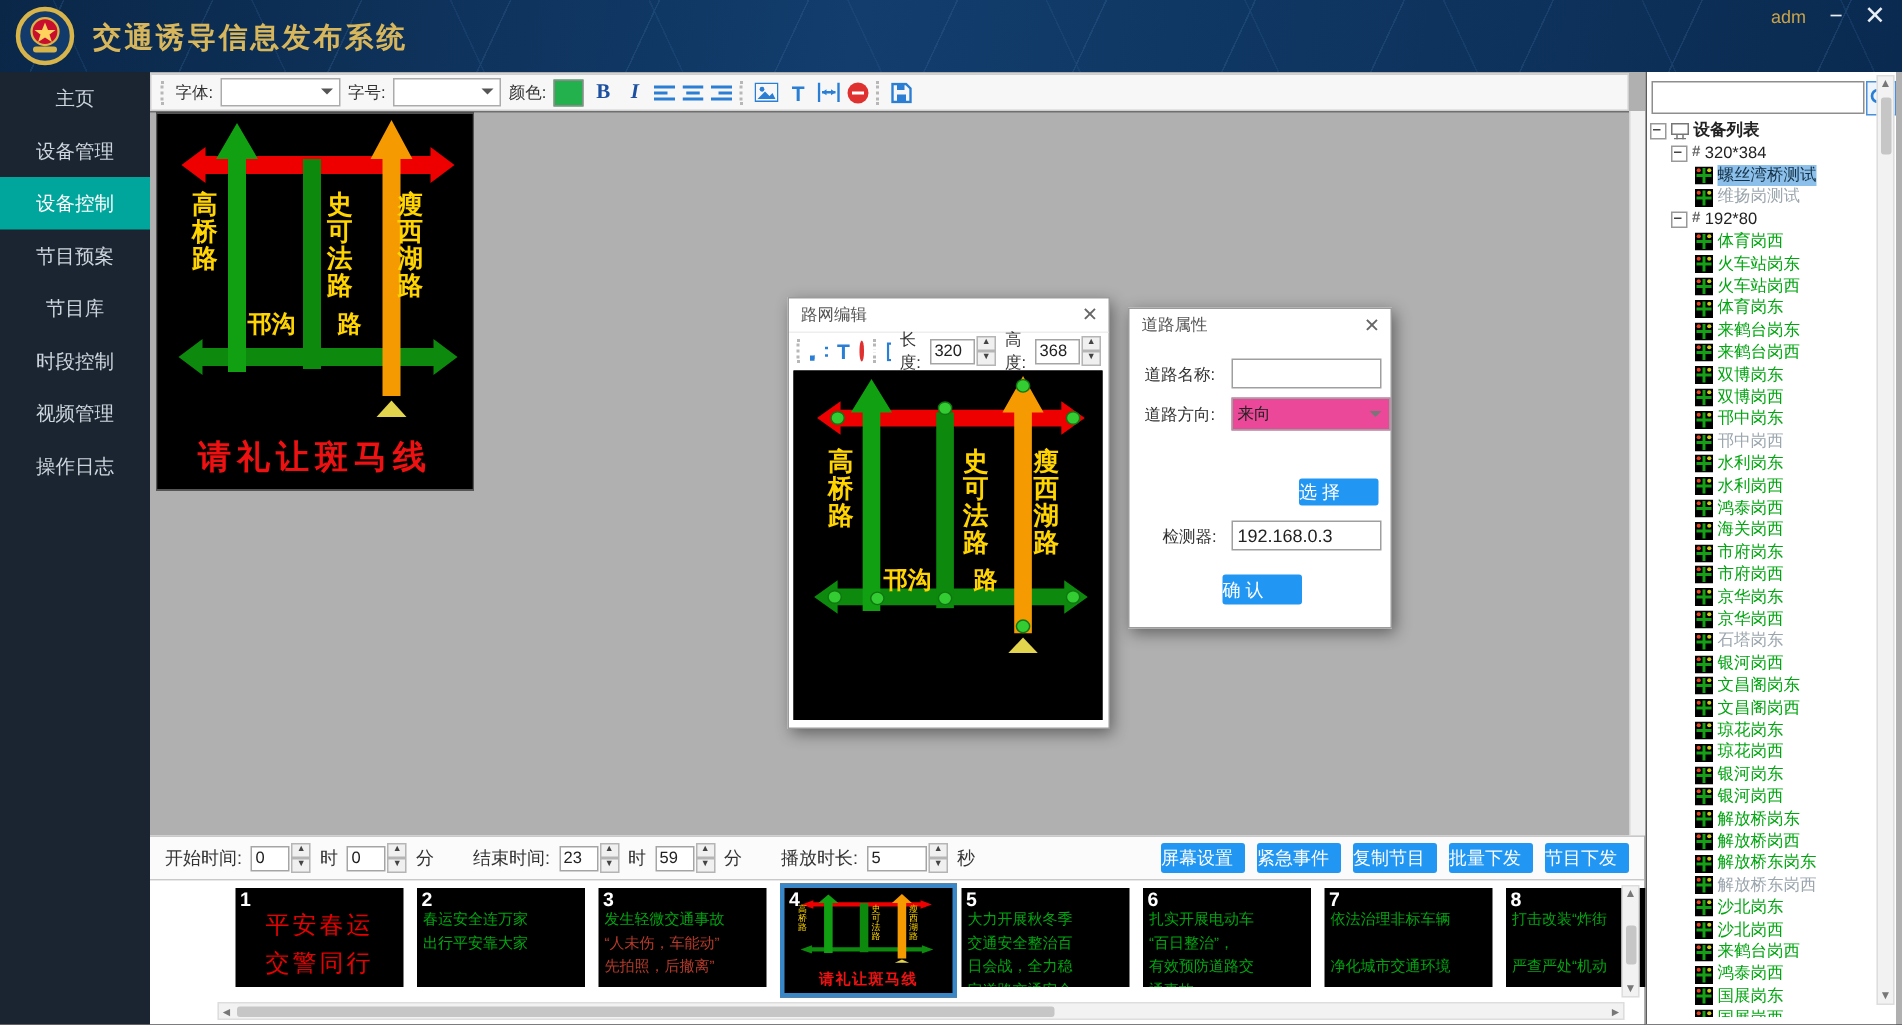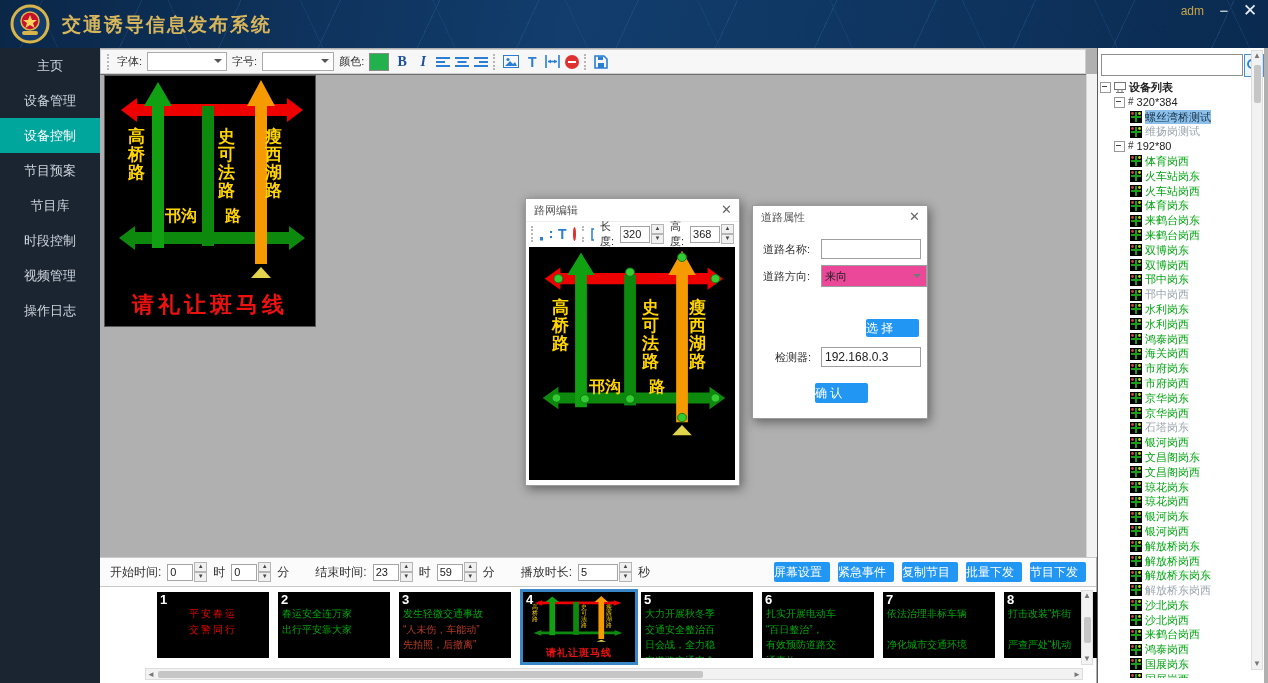--- a/index.html
+++ b/index.html
@@ -95,21 +95,21 @@
   
   #strip{left:100px;top:587px;width:996px;height:96px;background:#fff;}
   .add-circle{position:absolute;left:116px;top:10px;width:20px;height:20px;border-radius:50%;
     border:2px solid #2dc12d;color:#2dc12d;font-size:16px;line-height:19px;text-align:center;cursor:pointer;}
   .del-circle{position:absolute;left:116px;top:45px;width:24px;height:24px;border-radius:50%;background:#e80d0d;cursor:pointer;}
   .del-circle:after{content:"";position:absolute;left:6px;top:11px;width:12px;height:2.5px;background:#fff;}
   .tile{position:absolute;top:5px;width:112px;height:66px;background:#000;overflow:hidden;}
   .tile .num{position:absolute;left:3px;top:0px;color:#fff;font-weight:bold;font-size:13px;z-index:3;}
   .tile .tline{font-size:10px;line-height:1.55;padding:0 4px;white-space:nowrap;}
   .tile .tpad{padding-top:14px;}
-  .tile.center .tline{text-align:center;font-size:10px;letter-spacing:2px;}
+  .tile.center .tline{text-align:center;font-size:16px;letter-spacing:2px;}
   .tile.sel{top:2px;height:70px;border:3px solid #3a87c8;width:112px;}
   .mini-diagram{position:relative;width:100%;height:100%;}
   .mini-diagram svg{position:absolute;left:4px;top:3px;width:100px;height:48px;}
   .mini-msg{position:absolute;left:0;right:0;bottom:2px;text-align:center;color:#ee1111;
     font-size:10px;font-weight:bold;letter-spacing:1px;}
   .mini-vlabel{position:absolute;width:7px;font-size:6px;line-height:1;word-break:break-all;color:#ffd400;top:12px;}
 
   .scroll-v{position:absolute;width:12px;background:#f2f2f2;border:1px solid #ddd;box-sizing:border-box;}
   .scroll-h{position:absolute;height:12px;background:#f2f2f2;border:1px solid #ddd;box-sizing:border-box;}
   .sc-arrow{position:absolute;font-size:8px;color:#777;width:10px;height:10px;line-height:10px;text-align:center;cursor:pointer;}

